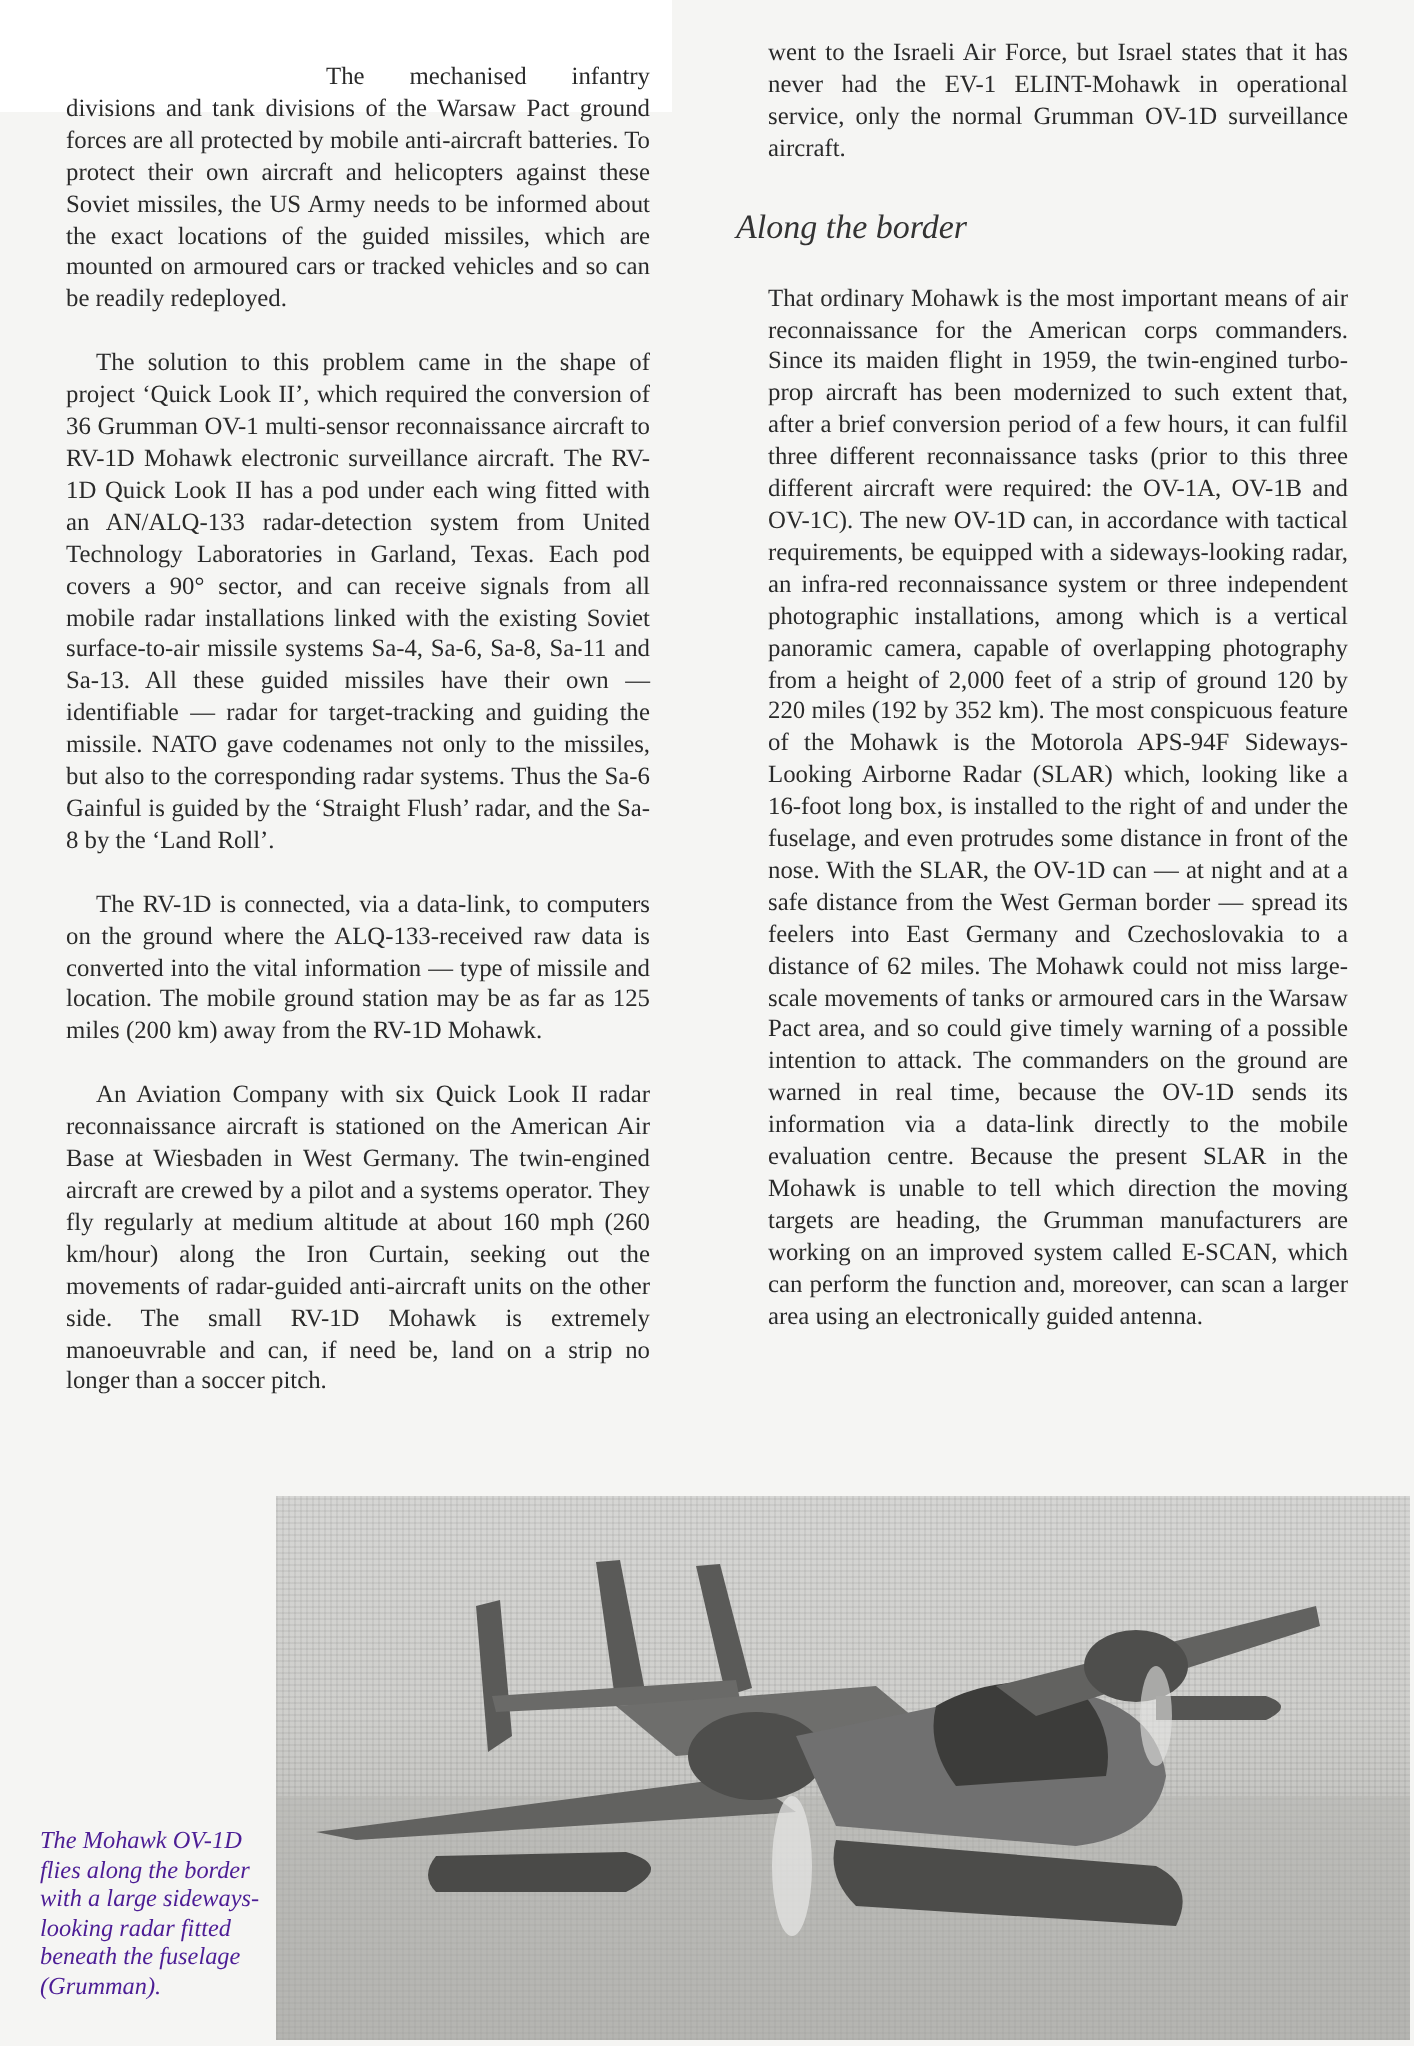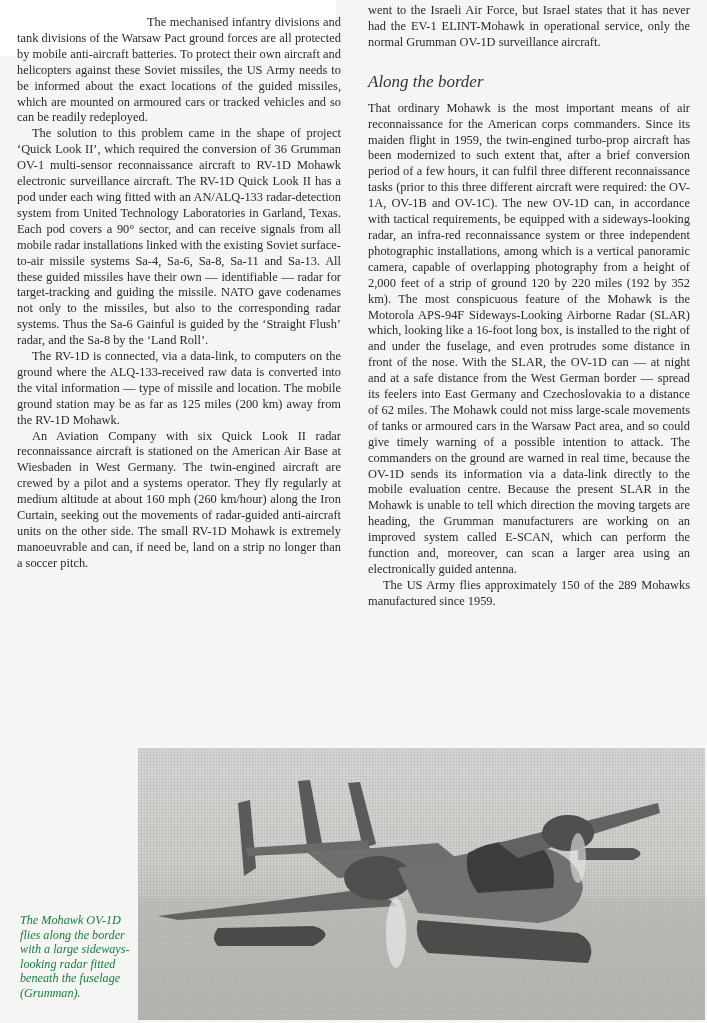--- a/index.html
+++ b/index.html
@@ -3,56 +3,55 @@
 <meta charset="utf-8">
 <style>
   html, body { margin:0; padding:0; }
   body {
     width:707px; height:1023px; background:#f5f5f3; position:relative; overflow:hidden;
     font-family:"Liberation Serif","DejaVu Serif",serif; color:#2a2a2a;
   }
   .col { position:absolute; font-size:12.4px; line-height:15.9px; text-align:justify; }
   .col-left { left:17px; top:15px; width:324px; }
   .col-right { left:368px; top:3px; width:322px; }
-  .col p { margin:0; text-indent:15px; }
+  .col p { margin:16px; text-indent:15px; }
   .col p.noindent { text-indent:0; }
   .col p.lead { text-indent:130px; }
   .whitebox { position:absolute; left:0; top:0; width:336px; height:56px; background:#ffffff; }
   h2 { font-style:italic; font-weight:normal; font-size:17px; margin:19px 0 7px 0; line-height:24px; color:#333; }
   .photo {
     position:absolute; left:138px; top:748px; width:567px; height:272px;
     background:
       repeating-linear-gradient(0deg, rgba(0,0,0,0.05) 0 1px, transparent 1px 3px),
       repeating-linear-gradient(90deg, rgba(0,0,0,0.05) 0 1px, transparent 1px 3px),
       linear-gradient(180deg,#d6d6d4 0%,#cfcfcc 40%,#bdbdba 70%,#b3b3b0 100%);
     overflow:hidden;
   }
   .photo svg { position:absolute; left:0; top:0; }
   .caption {
     position:absolute; left:20px; top:913px; width:120px;
-    font-style:italic; font-size:12.2px; line-height:14.5px; color:#15803d;
+    font-style:italic; font-size:12.2px; line-height:14.5px; color:#4c1d95;
   }
 </style>
 </head>
 <body>
 
 <div class="whitebox"></div>
 
 <div class="col col-left">
   <p class="lead">The mechanised infantry divisions and tank divisions of the Warsaw Pact ground forces are all protected by mobile anti-aircraft batteries. To protect their own aircraft and helicopters against these Soviet missiles, the US Army needs to be informed about the exact locations of the guided missiles, which are mounted on armoured cars or tracked vehicles and so can be readily redeployed.</p>
   <p>The solution to this problem came in the shape of project ‘Quick Look II’, which required the conversion of 36 Grumman OV-1 multi-sensor reconnaissance aircraft to RV-1D Mohawk electronic surveillance aircraft. The RV-1D Quick Look II has a pod under each wing fitted with an AN/ALQ-133 radar-detection system from United Technology Laboratories in Garland, Texas. Each pod covers a 90° sector, and can receive signals from all mobile radar installations linked with the existing Soviet surface-to-air missile systems Sa-4, Sa-6, Sa-8, Sa-11 and Sa-13. All these guided missiles have their own — identifiable — radar for target-tracking and guiding the missile. NATO gave codenames not only to the missiles, but also to the corresponding radar systems. Thus the Sa-6 Gainful is guided by the ‘Straight Flush’ radar, and the Sa-8 by the ‘Land Roll’.</p>
   <p>The RV-1D is connected, via a data-link, to computers on the ground where the ALQ-133-received raw data is converted into the vital information — type of missile and location. The mobile ground station may be as far as 125 miles (200 km) away from the RV-1D Mohawk.</p>
   <p>An Aviation Company with six Quick Look II radar reconnaissance aircraft is stationed on the American Air Base at Wiesbaden in West Germany. The twin-engined aircraft are crewed by a pilot and a systems operator. They fly regularly at medium altitude at about 160 mph (260 km/hour) along the Iron Curtain, seeking out the movements of radar-guided anti-aircraft units on the other side. The small RV-1D Mohawk is extremely manoeuvrable and can, if need be, land on a strip no longer than a soccer pitch.</p>
 </div>
 
 <div class="col col-right">
   <p class="noindent">went to the Israeli Air Force, but Israel states that it has never had the EV-1 ELINT-Mohawk in operational service, only the normal Grumman OV-1D surveillance aircraft.</p>
   <h2>Along the border</h2>
   <p class="noindent">That ordinary Mohawk is the most important means of air reconnaissance for the American corps commanders. Since its maiden flight in 1959, the twin-engined turbo-prop aircraft has been modernized to such extent that, after a brief conversion period of a few hours, it can fulfil three different reconnaissance tasks (prior to this three different aircraft were required: the OV-1A, OV-1B and OV-1C). The new OV-1D can, in accordance with tactical requirements, be equipped with a sideways-looking radar, an infra-red reconnaissance system or three independent photographic installations, among which is a vertical panoramic camera, capable of overlapping photography from a height of 2,000 feet of a strip of ground 120 by 220 miles (192 by 352 km). The most conspicuous feature of the Mohawk is the Motorola APS-94F Sideways-Looking Airborne Radar (SLAR) which, looking like a 16-foot long box, is installed to the right of and under the fuselage, and even protrudes some distance in front of the nose. With the SLAR, the OV-1D can — at night and at a safe distance from the West German border — spread its feelers into East Germany and Czechoslovakia to a distance of 62 miles. The Mohawk could not miss large-scale movements of tanks or armoured cars in the Warsaw Pact area, and so could give timely warning of a possible intention to attack. The commanders on the ground are warned in real time, because the OV-1D sends its information via a data-link directly to the mobile evaluation centre. Because the present SLAR in the Mohawk is unable to tell which direction the moving targets are heading, the Grumman manufacturers are working on an improved system called E-SCAN, which can perform the function and, moreover, can scan a larger area using an electronically guided antenna.</p>
-  <p>The US Army flies approximately 150 of the 289 Mohawks manufactured since 1959.</p>
 </div>
 
 <div class="photo">
   <svg width="567" height="272" viewBox="0 0 567 272">
 
     <rect x="0" y="150" width="567" height="122" fill="#b6b6b2" opacity="0.5"></rect>
 
     <path d="M100 55 L112 52 L118 120 L106 128 Z" fill="#5a5a58"></path>
     <path d="M160 33 L172 32 L185 100 L170 105 Z" fill="#5a5a58"></path>
     <path d="M210 35 L222 34 L238 96 L225 100 Z" fill="#5a5a58"></path>

